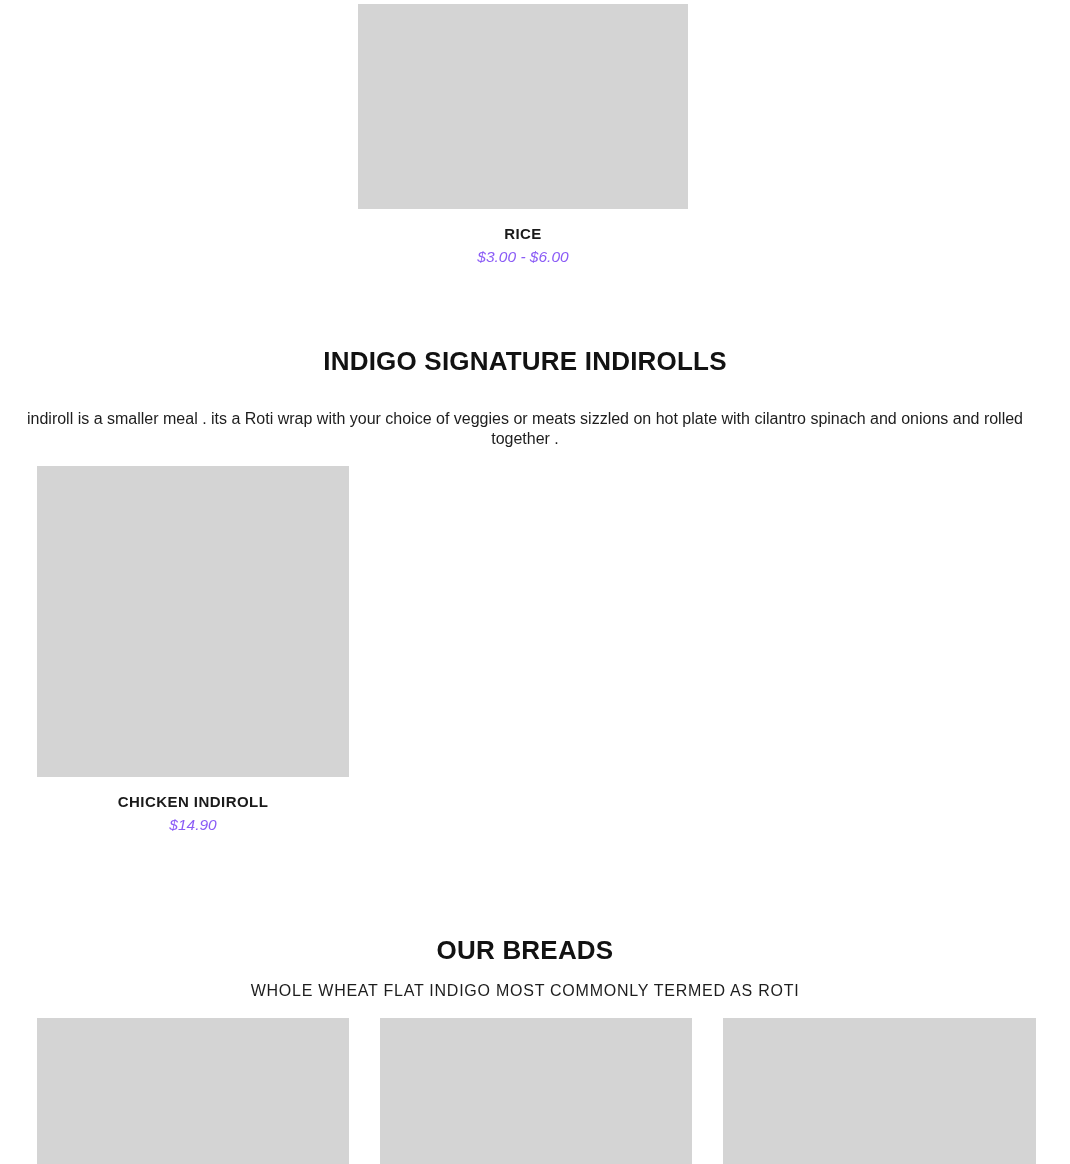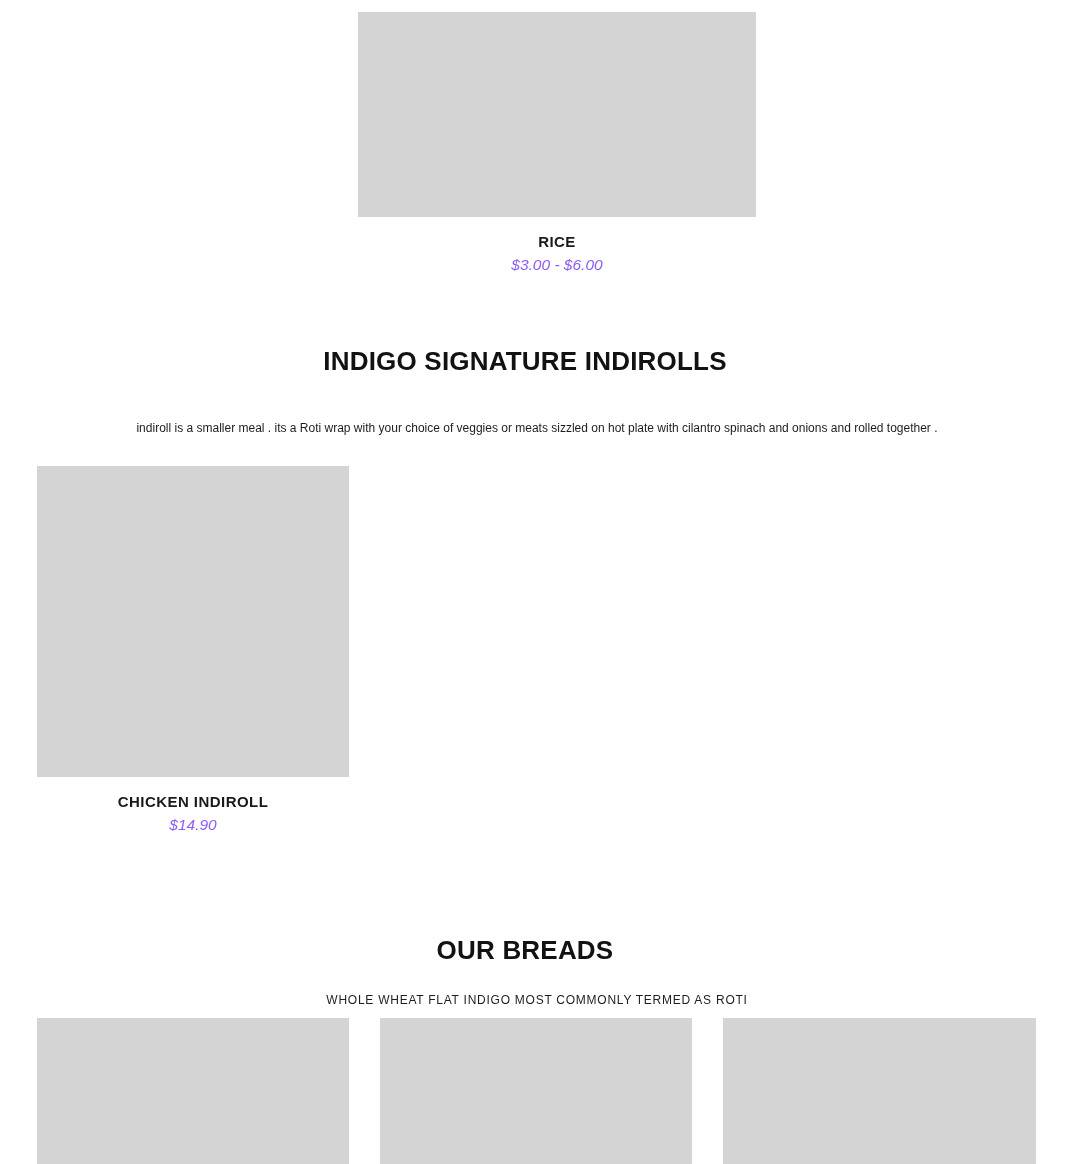--- a/index.html
+++ b/index.html
@@ -44,41 +44,41 @@
     font-size: 15.5px;
     font-style: italic;
     color: #8b5cf6;
     line-height: 1.1;
   }
 
   
   .rice-row {
     position: absolute;
     left: 358px;
-    top: 12px;
-    width: 398px;
+    top: 4px;
+    width: 330px;
   }
   .rice-row .thumb { height: 205px; }
 
   
   .section-head {
     text-align: center;
     font-size: 26px;
     font-weight: bold;
     letter-spacing: 0.2px;
     color: #121212;
     margin: 0;
     line-height: 1.15;
   }
   .section-sub {
     text-align: center;
-    font-size: 12px;
+    font-size: 16px;
     font-weight: normal;
     color: #1d1d1d;
-    margin: 12px;
+    margin: 0;
     line-height: 1.28;
   }
   .section-sub.spaced {
     letter-spacing: 0.75px;
   }
 
   #indirolls-heading {
     position: absolute;
     left: 0; top: 347px; width: 1050px;
   }

